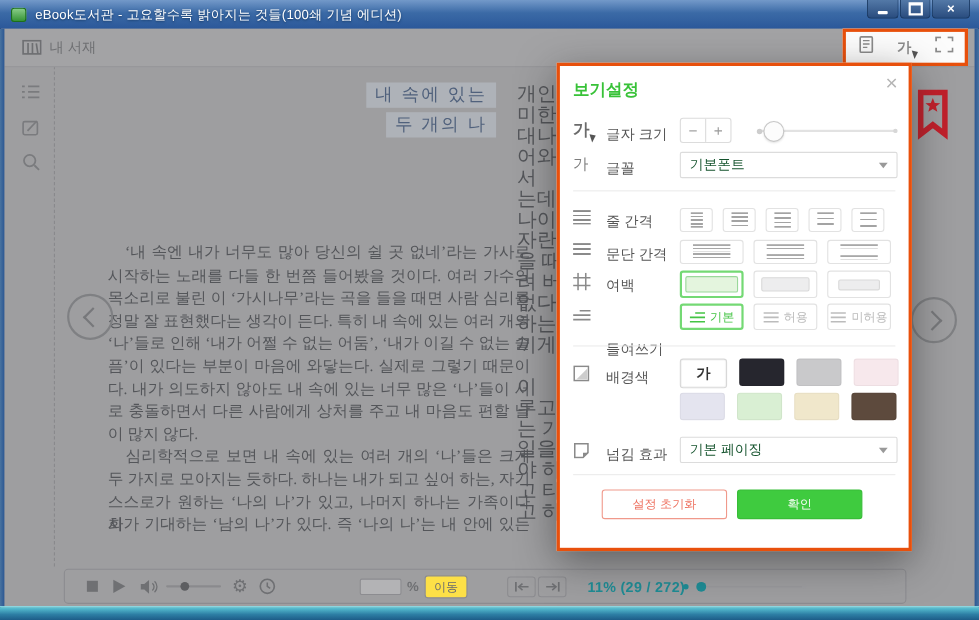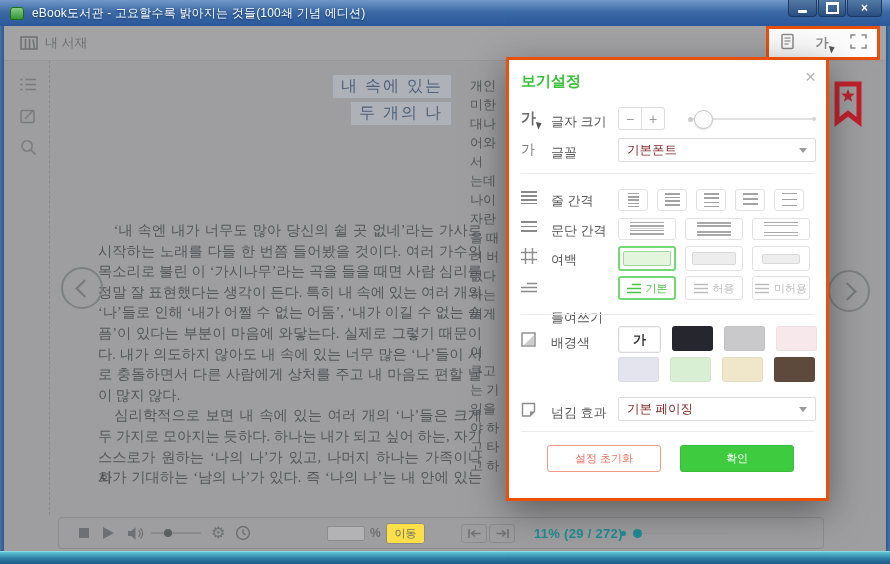--- a/index.html
+++ b/index.html
@@ -39,21 +39,21 @@
   
   .chapline{position:absolute;right:439px;background:#aeb2b8;color:#50617c;
     font-family:"Liberation Serif",serif;font-size:16px;letter-spacing:2px;
     padding:1px 8px;white-space:nowrap;z-index:1;text-align:right;}
   .leftlines{position:absolute;left:98px;top:220px;width:384px;z-index:1;}
   .leftlines div{height:20.6px;line-height:20.6px;font-family:"Liberation Serif",serif;
     font-size:14.3px;color:#54565a;text-align:justify;text-align-last:justify;white-space:pre-wrap;}
   .leftlines div:nth-child(9){text-align-last:left;}
   .rightlines{position:absolute;left:470px;top:76px;width:56px;z-index:1;}
   .rightlines div{height:19px;line-height:19px;font-family:"Liberation Serif",serif;
-    font-size:13px;color:#54565a;white-space:nowrap;overflow:hidden;}
+    font-size:18px;color:#54565a;white-space:nowrap;overflow:hidden;}
   .navcirc{position:absolute;width:38px;height:38px;border:2px solid #7f8083;border-radius:50%;
     display:flex;align-items:center;justify-content:center;z-index:2;cursor:default;}
   .chev{width:11px;height:11px;border-left:2px solid #77787b;border-bottom:2px solid #77787b;}
   .chev.lft{transform:rotate(45deg);margin-left:4px;}
   .chev.rgt{transform:rotate(-135deg);margin-right:4px;}
   .bookmark{position:absolute;left:832px;top:80px;z-index:5;}
   
   .footer{position:absolute;left:58px;top:517px;width:766px;height:32px;border:1px solid #8c8c90;
     border-radius:4px;box-sizing:border-box;z-index:2;}
   .f-abs{position:absolute;top:0;height:30px;display:flex;align-items:center;}
@@ -86,21 +86,21 @@
   .stepper{position:absolute;left:109px;top:47px;width:47px;height:23px;border:1px solid #dcdcdc;
     border-radius:3px;display:flex;box-sizing:border-box;}
   .stepper span{flex:1;display:flex;align-items:center;justify-content:center;font-size:14px;color:#9a9a9a;}
   .stepper span:first-child{border-right:1px solid #dcdcdc;}
   .fs-slider{position:absolute;left:180px;top:58px;width:126px;height:2px;background:#e2e2e2;}
   .fs-slider:before{content:"";position:absolute;left:-1px;top:-1.5px;width:5px;height:5px;border-radius:50%;background:#cdcdcd;}
   .fs-slider:after{content:"";position:absolute;right:-1px;top:-1px;width:4px;height:4px;border-radius:50%;background:#d7d7d7;}
   .fs-thumb{position:absolute;left:5px;top:-8px;width:17px;height:17px;border-radius:50%;
     background:#fcfcfc;border:1px solid #c7c7c7;box-shadow:0 1px 2px rgba(0,0,0,.12);}
   .dropdown{position:absolute;left:109px;width:198px;height:24px;border:1px solid #dcdcdc;border-radius:2px;
-    box-sizing:border-box;font-size:12.5px;color:#7f1d1d;line-height:22px;padding-left:8px;}
+    box-sizing:border-box;font-size:12.5px;color:#14532d;line-height:22px;padding-left:8px;}
   .dropdown .caret{position:absolute;right:8px;top:9px;border-top:5px solid #999;
     border-left:4px solid transparent;border-right:4px solid transparent;}
   .optrow{position:absolute;left:109px;display:flex;gap:9px;}
   .opt{border:1px solid #e2e2e2;border-radius:3px;background:#fff;display:flex;
     align-items:center;justify-content:center;box-sizing:border-box;}
   .opt.ls{width:30px;height:22px;}
   .opt.pg,.opt.mg{width:58px;height:22px;}
   .opt.mg{height:25px;display:block;}
   .opt.ind{width:58px;height:24px;gap:5px;font-size:11px;color:#bcbcbc;}
   .opt.sel{border:2px solid #74d974;}
@@ -115,21 +115,21 @@
   .mg .in{border:1px solid #d9d9d9;background:#ededee;border-radius:2px;}
   .mg1 .in{margin:3px;height:13px;background:#e4f5de;border-color:#9ad89a;}
   .mg2 .in{margin:5px 6px;height:11px;}
   .mg3 .in{margin:7px 9px;height:8px;}
   .swatches{position:absolute;left:109px;top:266px;width:208px;display:flex;flex-wrap:wrap;gap:4px 11px;}
   .swatch{width:41px;height:25px;border-radius:3px;display:flex;align-items:center;justify-content:center;
     font-size:13px;font-weight:bold;box-shadow:inset 0 0 0 1px rgba(0,0,0,.04);}
   .pbtn{position:absolute;top:385px;width:114px;height:27px;border-radius:3px;font-size:11px;
     display:flex;align-items:center;justify-content:center;box-sizing:border-box;cursor:default;}
   .pbtn.reset{left:38px;background:#fff;border:1px solid #f0998b;color:#ee7261;}
-  .pbtn.ok{left:171px;background:#3fcb3f;color:#fff;border:1px solid #38bd38;}
+  .pbtn.ok{left:161px;background:#3fcb3f;color:#fff;border:1px solid #38bd38;}
 </style>
 </head>
 <body>
 
 <div class="win">
 
   <div class="titlebar">
     <span class="appicon"></span>
     <span class="wtitle">eBook도서관 - 고요할수록 밝아지는 것들(100쇄 기념 에디션)</span>
     <div class="winbtns">

